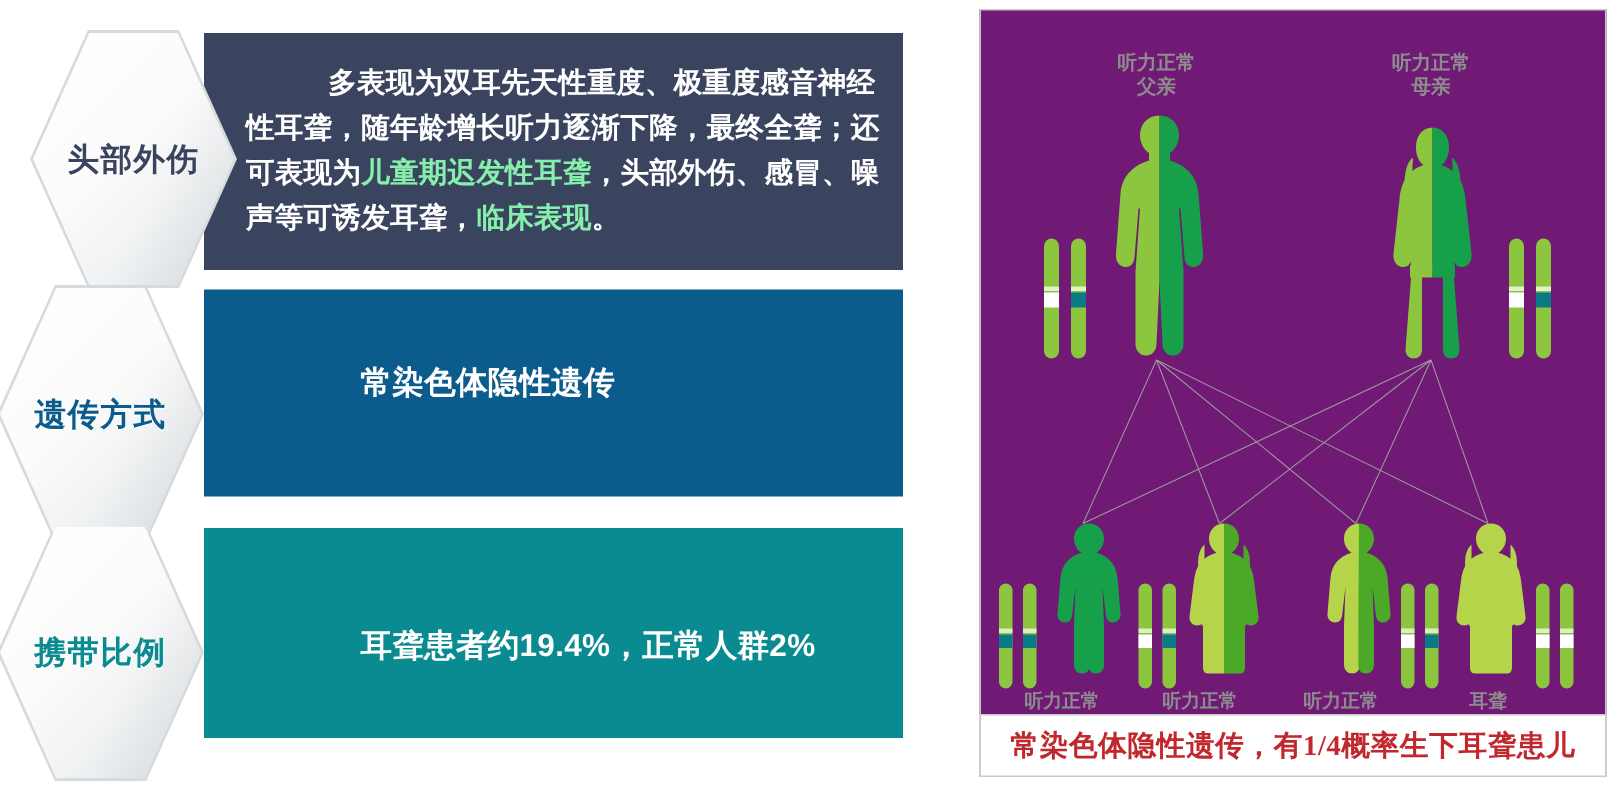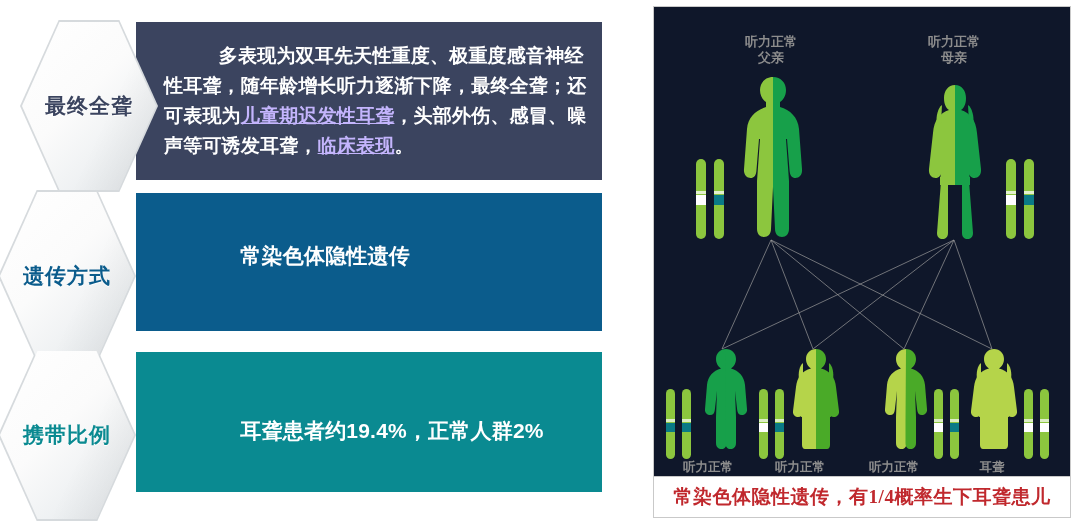--- a/index.html
+++ b/index.html
@@ -18,21 +18,21 @@
     position:absolute;
     color:#ffffff;
     box-sizing:border-box;
     display:flex;align-items:center;
   }
   .bar-text{
     font-weight:bold;
     letter-spacing:0.2px;
     white-space:pre-wrap;
   }
-  .hl{color:#c4b5fd;text-decoration:underline;}
+  .hl{color:#86efac;}
 
   
   .hex{
     position:absolute;
     width:134px;height:168px;
     background:linear-gradient(135deg,#ffffff 0%,#fbfbfb 45%,#eceff1 78%,#e2e5e8 100%);
     clip-path:polygon(28% 0%,72% 0%,100% 50%,72% 100%,28% 100%,0% 50%);
     display:flex;align-items:center;justify-content:center;
     z-index:3;
   }
@@ -64,21 +64,21 @@
   
   #row3 .bar{background:#0a8a91;}
   #row3 .hex-label{color:#0a8a91;text-align:center;}
 
   
   .right-panel{
     position:absolute;left:653px;top:6px;
     width:418px;height:512px;
     border:1px solid #c9c9c9;
     box-sizing:border-box;
-    background:#0f172a;
+    background:#701a75;
   }
   .ped{position:absolute;left:0;top:0;width:416px;height:472px;}
   .caption-box{
     position:absolute;left:-1px;bottom:-1px;width:418px;height:42px;
     border:1px solid #c9c9c9;box-sizing:border-box;background:#fff;
     display:flex;align-items:center;justify-content:center;
   }
   .caption-text{
     color:#c0282d;font-size:19px;font-weight:bold;letter-spacing:0.5px;
     font-family:"Liberation Serif","DejaVu Serif",serif;
@@ -102,21 +102,21 @@
   <div class="left-panel">
 
     <div class="row" id="row1" style="top:22px;height:158px;width:640px;">
       <div class="bar" style="left:136px;top:0;width:466px;height:158px;padding:9px 14px 9px 28px;">
         <div class="bar-text" style="font-size:19px;line-height:30px;">
           <span>多表现为双耳先天性重度、极重度感音神经性耳聋，随年龄增长听力逐渐下降，最终全聋；还可表现为</span><span class="hl">儿童期迟发性耳聋</span><span>，头部外伤、感冒、噪声等可诱发耳聋，</span><span class="hl">临床表现</span><span>。</span>
         </div>
       </div>
       <div class="hex-frame" style="left:20px;top:-2px;width:138px;height:172px;"></div>
       <div class="hex" style="left:22px;top:0;">
-        <span class="hex-label">最终全聋</span>
+        <span class="hex-label">头部外伤</span>
       </div>
     </div>
 
     <div class="row" id="row2" style="top:193px;height:138px;width:640px;">
       <div class="bar" style="left:136px;top:0;width:466px;height:138px;padding:0 14px 12px 44px;">
         <div class="bar-text" style="font-size:21px;line-height:30px;">
           <span>常染色体隐性遗传</span>
         </div>
       </div>
       <div class="hex-frame" style="left:-2px;top:-3px;width:138px;height:172px;"></div>

